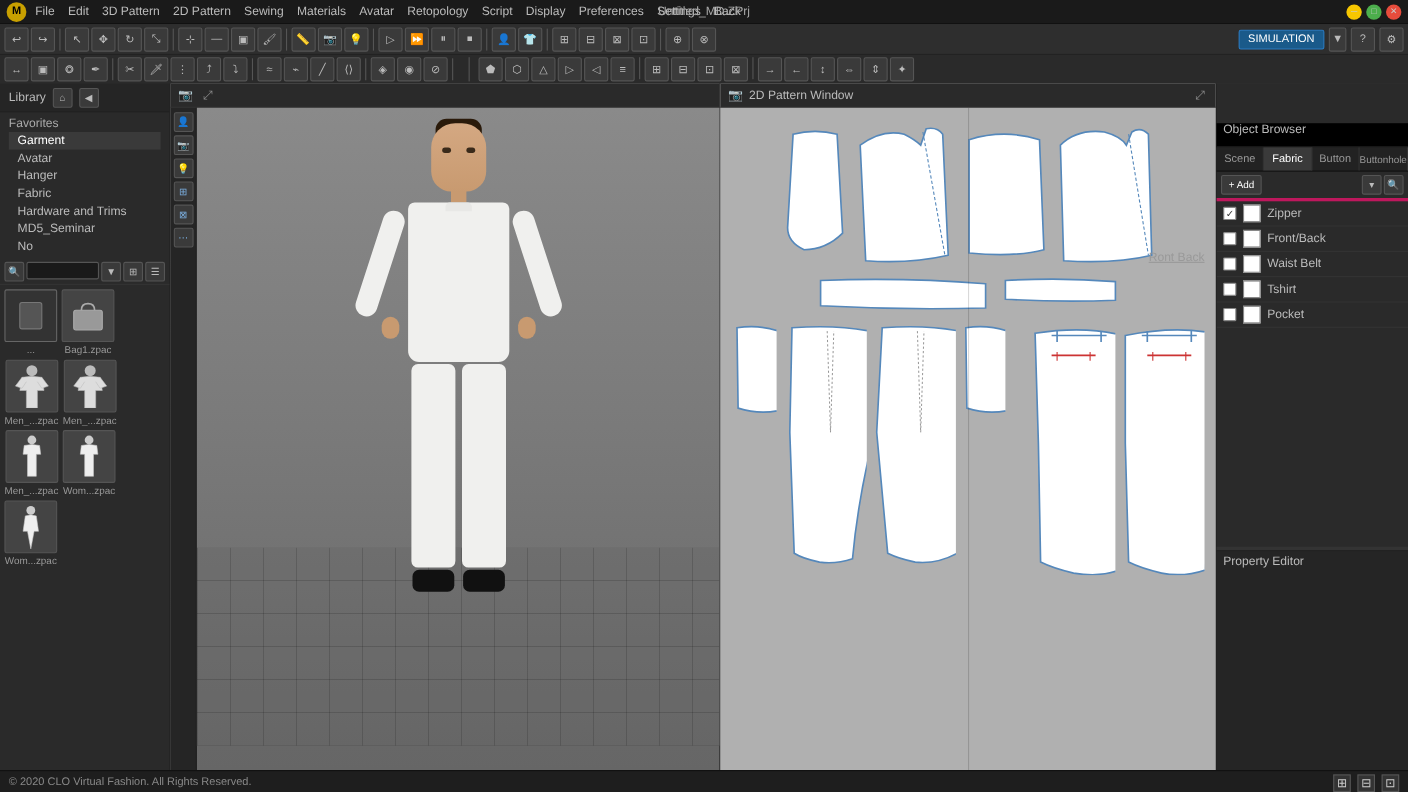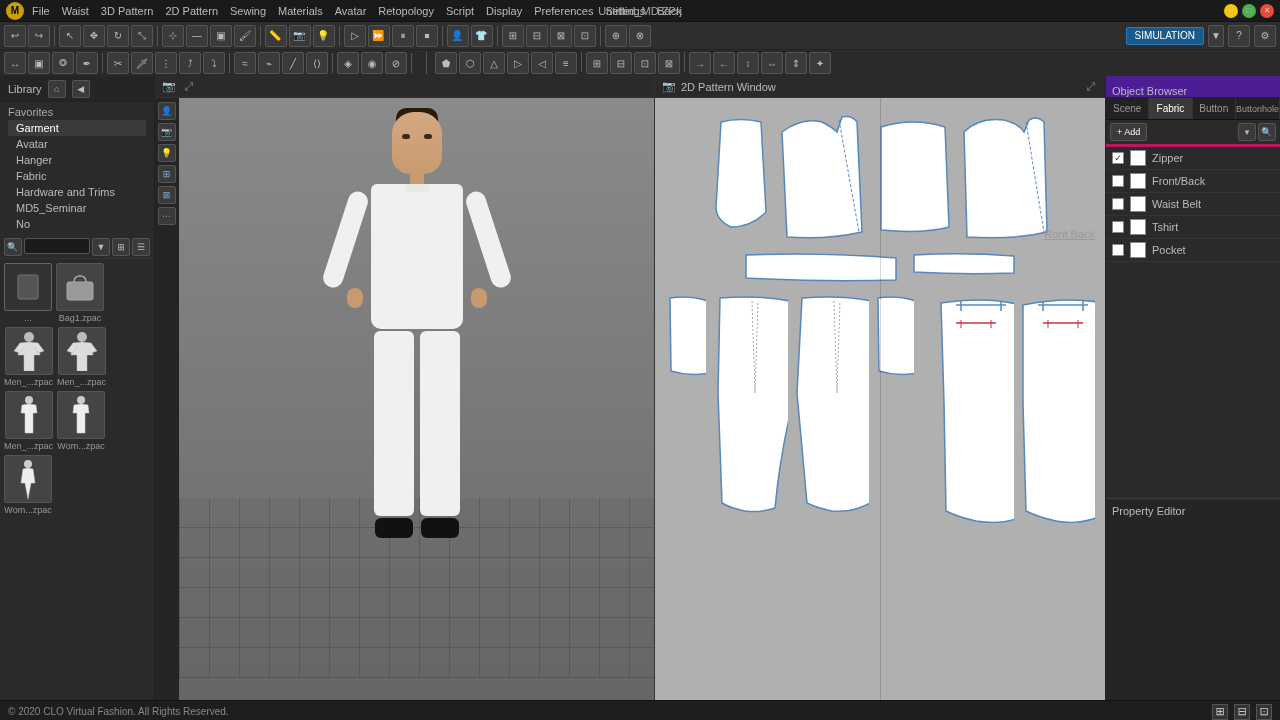--- a/index.html
+++ b/index.html
@@ -82,22 +82,23 @@
     }
     #pattern-title { color: #bbb; font-size: 11px; }
     #pattern-canvas { flex: 1; background: #b0b0b0; position: relative; overflow: hidden; padding: 10px; }
 
     
     #right-panel {
       width: 175px; min-width: 175px; background: #2a2a2a; border-left: 1px solid #222;
       display: flex; flex-direction: column;
     }
     #object-browser-header {
-      height: 22px; background: #4c1d95; display: flex; align-items: flex-end; padding: 0 6px;
+      height: 22px; background: #000000; display: flex; align-items: flex-start; padding: 0 6px;
       border-bottom: 1px solid #222;
+      margin-top: 36px;
     }
     #object-browser-title { color: #bbb; font-size: 11px; }
     #ob-tabs { display: flex; height: 22px; background: #222; border-bottom: 1px solid #111; }
     .ob-tab { flex: 1; display: flex; align-items: center; justify-content: center; cursor: pointer; color: #999; font-size: 10px; border-right: 1px solid #333; }
     .ob-tab.active { background: #3a3a3a; color: #fff; }
     #ob-toolbar { display: flex; align-items: center; padding: 3px 4px; gap: 2px; border-bottom: 3px solid #be185d; }
     .ob-tool { width: 18px; height: 18px; background: #3a3a3a; border: 1px solid #555; border-radius: 2px; display: flex; align-items: center; justify-content: center; cursor: pointer; color: #bbb; font-size: 9px; }
     #ob-list { flex: 1; overflow-y: auto; }
     .ob-item { display: flex; align-items: center; padding: 3px 6px; gap: 6px; cursor: pointer; border-bottom: 1px solid #333; }
     .ob-checkbox { width: 12px; height: 12px; background: #fff; border: 1px solid #888; border-radius: 1px; display: flex; align-items: center; justify-content: center; }
@@ -134,21 +135,21 @@
     
     .pattern-svg { display: block; }
   </style>
 </head>
 <body>
 
 <div id="titlebar">
   <div class="logo">M</div>
   <div class="menu-items">
     <span class="menu-item">File</span>
-    <span class="menu-item">Waist</span>
+    <span class="menu-item">Edit</span>
     <span class="menu-item">3D Pattern</span>
     <span class="menu-item">2D Pattern</span>
     <span class="menu-item">Sewing</span>
     <span class="menu-item">Materials</span>
     <span class="menu-item">Avatar</span>
     <span class="menu-item">Retopology</span>
     <span class="menu-item">Script</span>
     <span class="menu-item">Display</span>
     <span class="menu-item">Preferences</span>
     <span class="menu-item">Settings</span>

